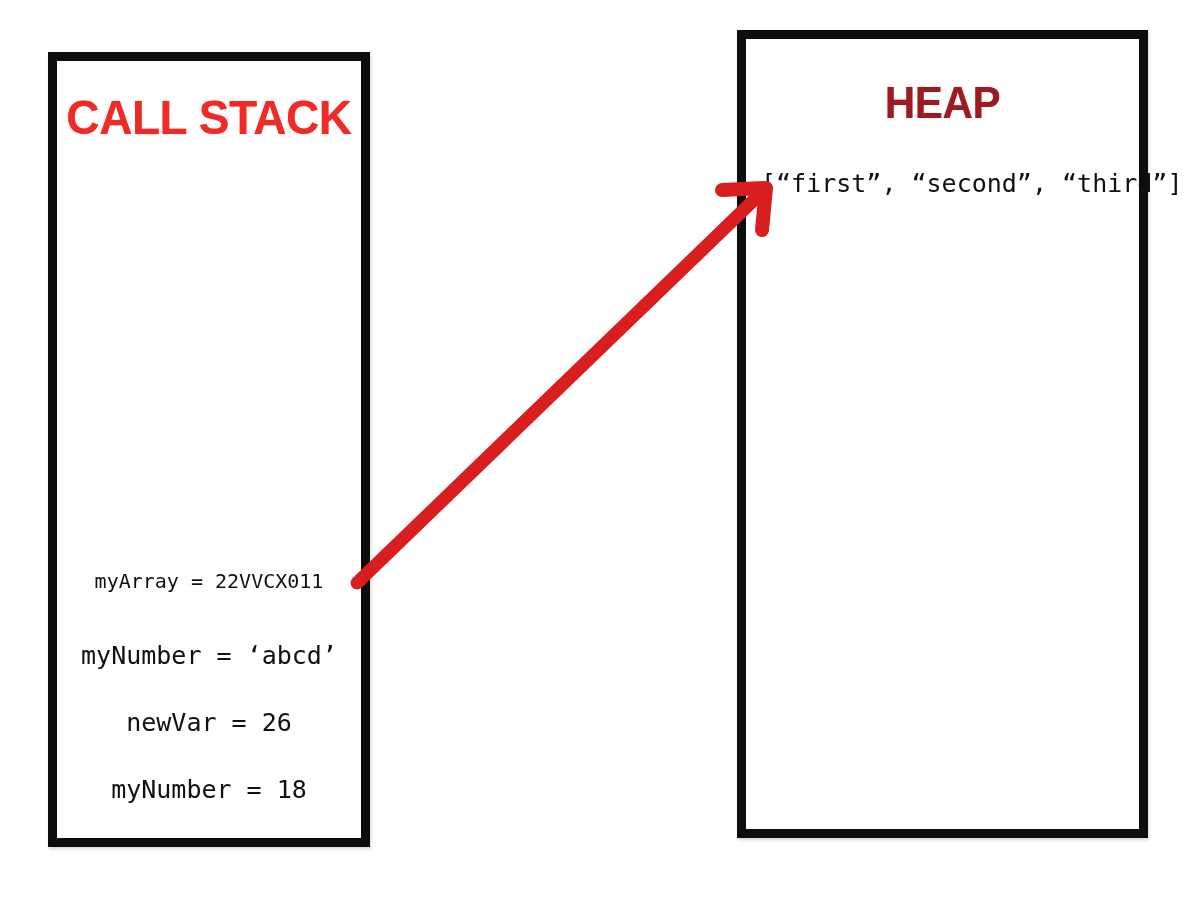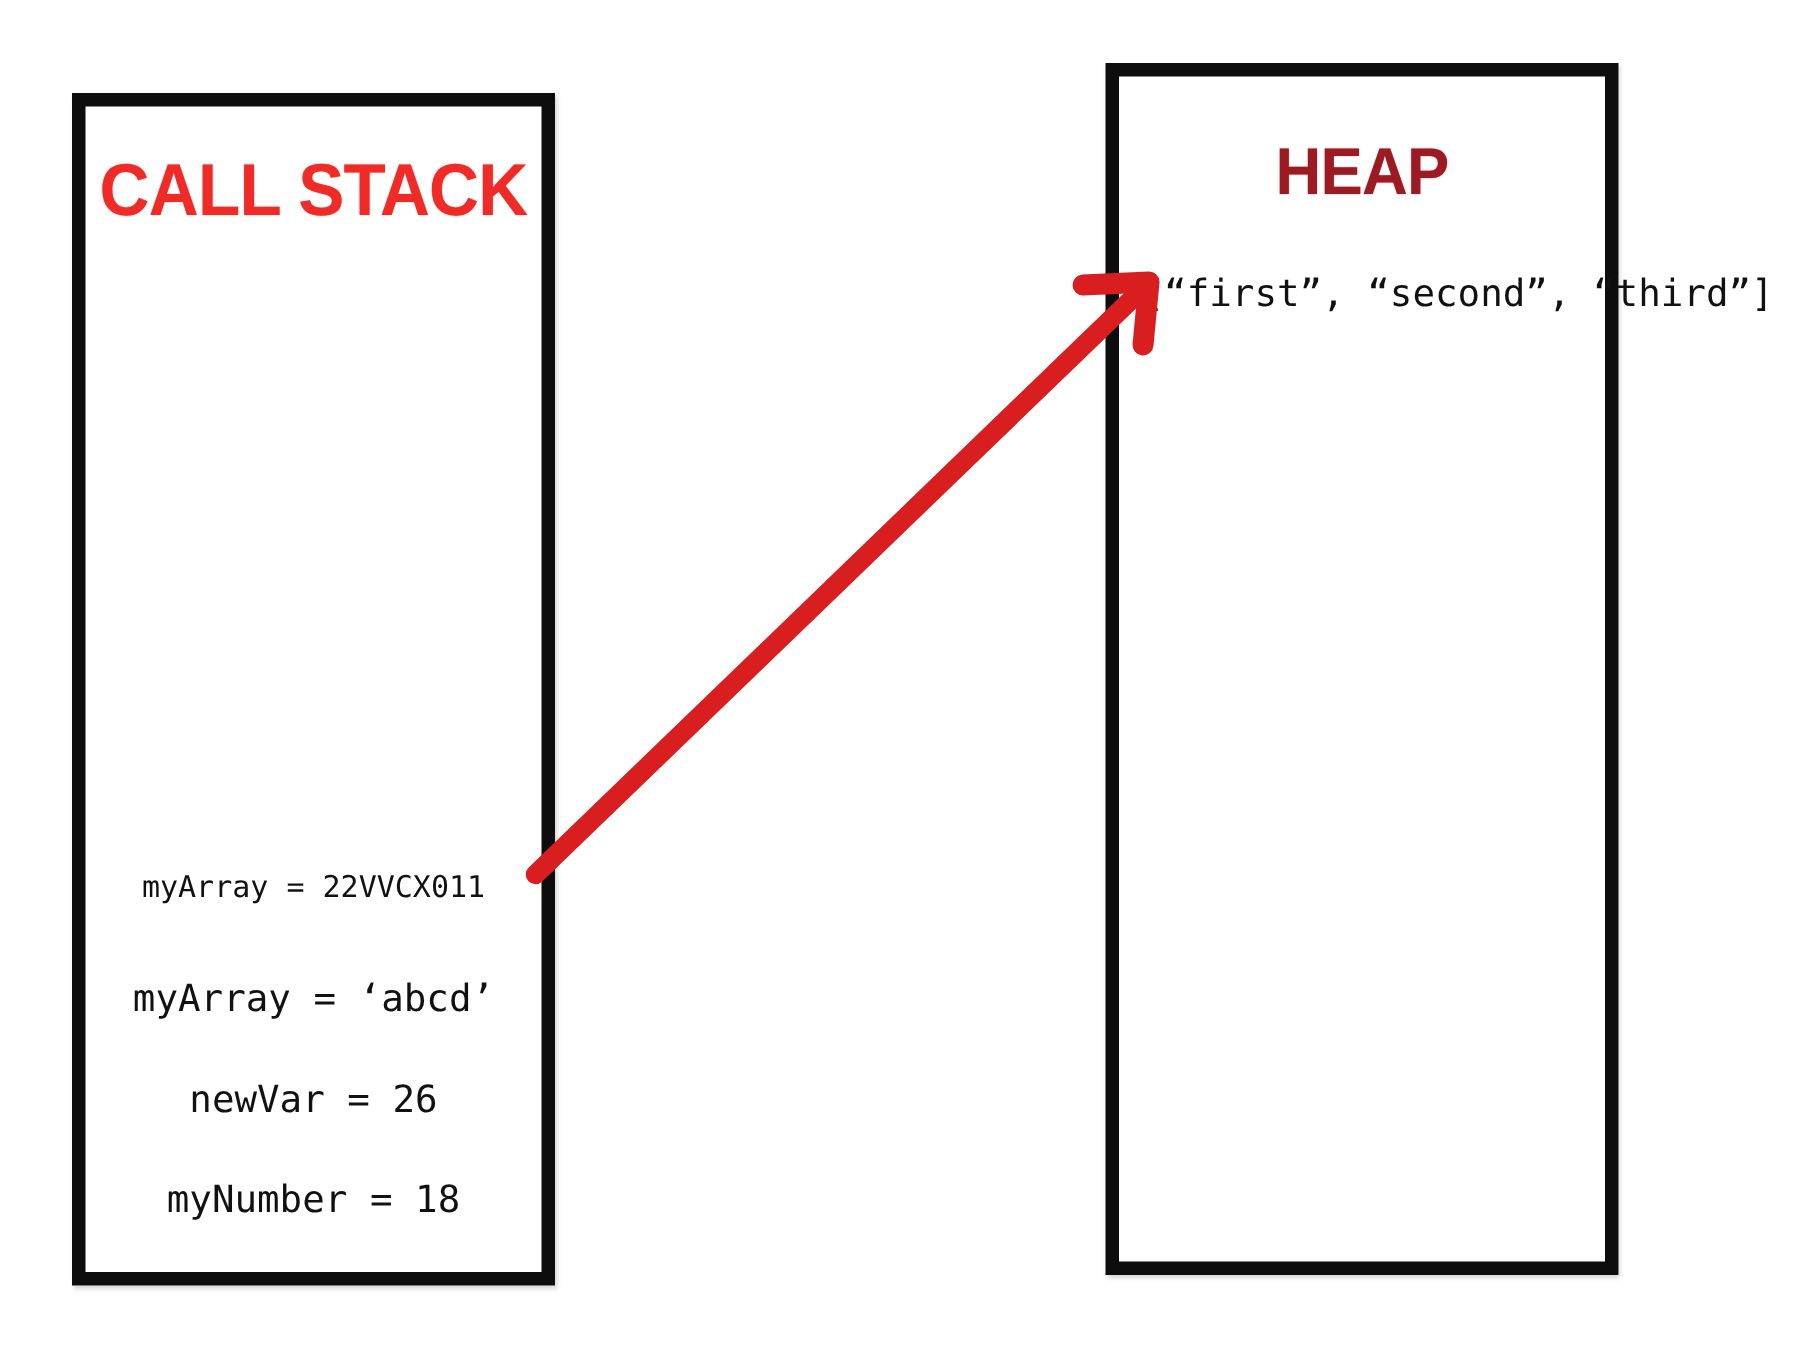--- a/index.html
+++ b/index.html
@@ -28,29 +28,29 @@
   .box {
     position: absolute;
     background: #ffffff;
     border: 9px solid #0d0d0d;
     box-sizing: border-box;
     box-shadow: 1px 2px 3px rgba(0,0,0,0.16);
   }
 
   #call-stack-box {
     left: 48px;
-    top: 62px;
+    top: 52px;
     width: 322px;
     height: 795px;
   }
 
   #heap-box {
     left: 737px;
-    top: 42px;
-    width: 342px;
+    top: 30px;
+    width: 411px;
     height: 808px;
   }
 
   
   .panel-title {
     position: absolute;
     width: 100%;
     text-align: center;
     font-weight: bold;
     letter-spacing: -0.5px;
@@ -137,21 +137,21 @@
 </head>
 <body>
 
 <div class="canvas">
 
   <div class="box" id="call-stack-box">
     <div class="panel-title" id="call-stack-title">CALL STACK</div>
 
     <div class="stack-entries">
       <div class="stack-entry size-sm">myArray = 22VVCX011</div>
-      <div class="stack-entry size-lg">myArray = ‘abcd’</div>
+      <div class="stack-entry size-lg">myNumber = ‘abcd’</div>
       <div class="stack-entry size-lg">newVar = 26</div>
       <div class="stack-entry size-lg last">myNumber = 18</div>
     </div>
   </div>
 
   <div class="box" id="heap-box">
     <div class="panel-title" id="heap-title">HEAP</div>
 
     <div id="heap-object">[“first”, “second”, “third”]</div>
   </div>

